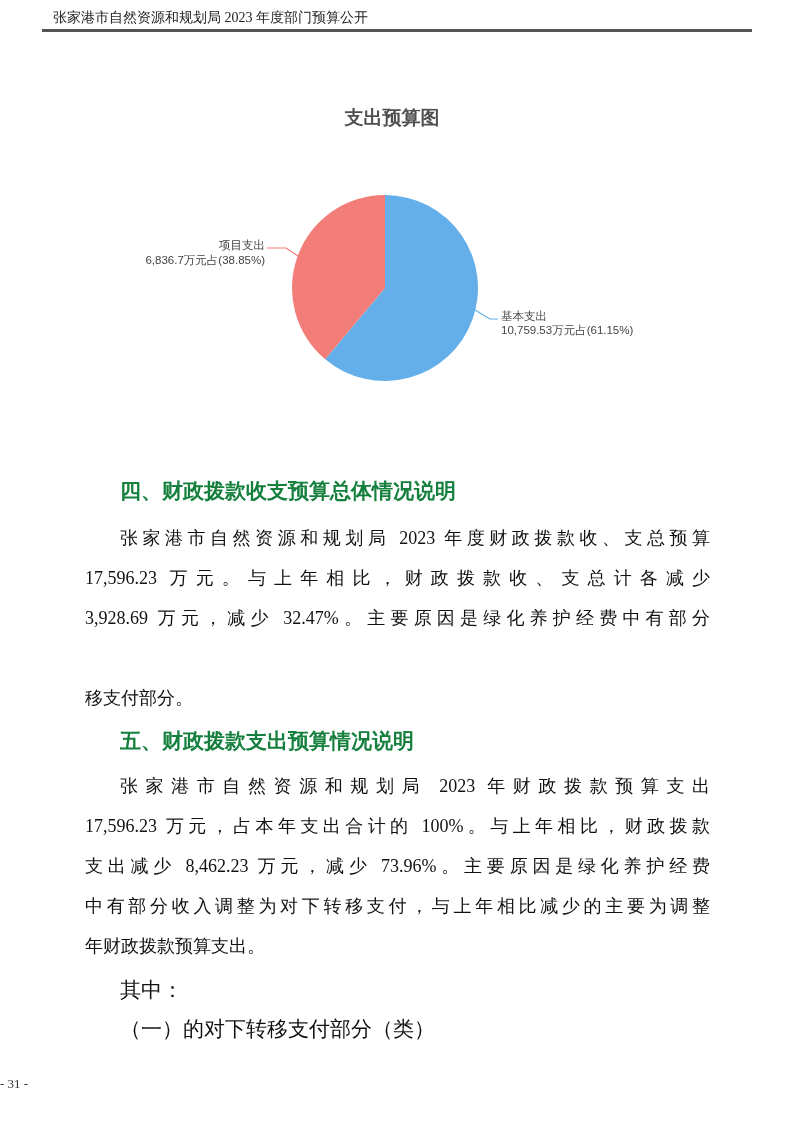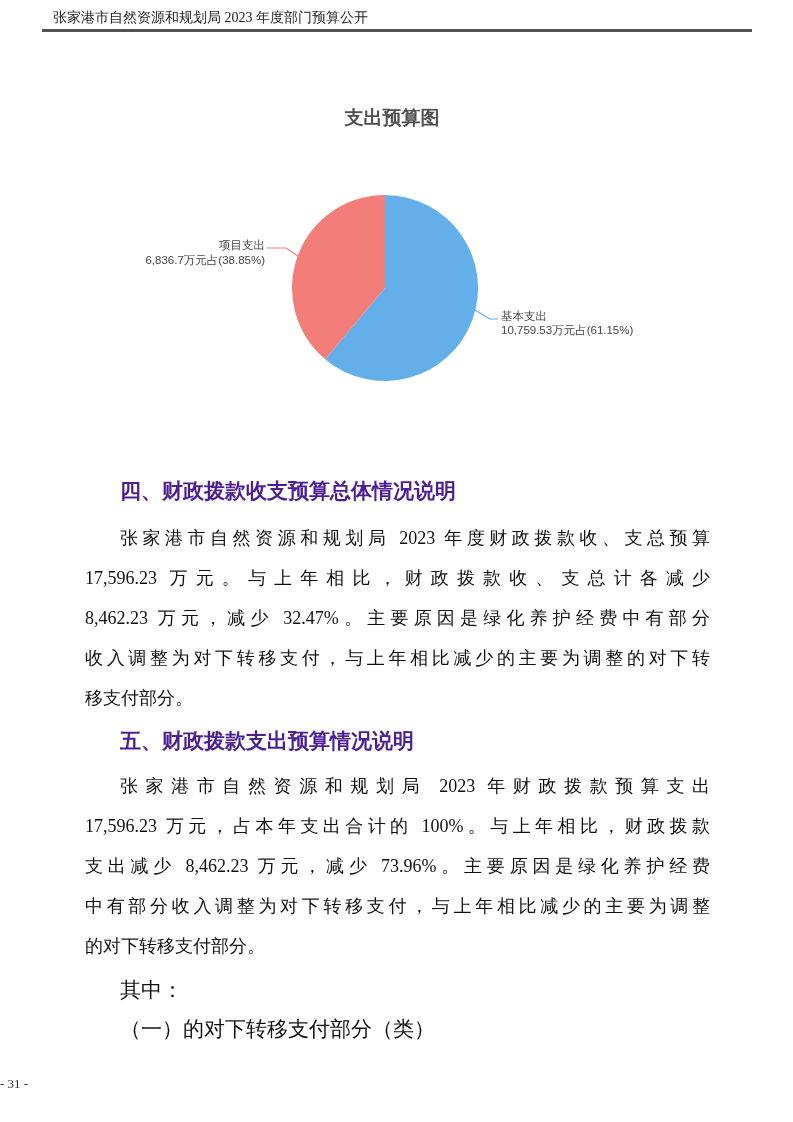--- a/index.html
+++ b/index.html
@@ -43,21 +43,21 @@
     fill: #444444;
   }
   .sec-heading {
     position: absolute;
     left: 120px;
     height: 30px;
     line-height: 30px;
     font-family: "Liberation Sans", "DejaVu Sans", sans-serif;
     font-size: 21px;
     font-weight: bold;
-    color: #4c1d95;
+    color: #15803d;
     white-space: nowrap;
   }
   .bline {
     position: absolute;
     left: 85px;
     width: 625px;
     height: 40px;
     line-height: 40px;
     font-size: 18px;
     text-align: justify;
@@ -103,29 +103,28 @@
     <text class="pie-label" x="165" y="169" text-anchor="end">6,836.7万元占(38.85%)</text>
 
     <polyline points="375,215 390,224 398,224" fill="none" stroke-width="1.2" stroke="#64afe9"></polyline>
     <text class="pie-label" x="401" y="225" text-anchor="start">基本支出</text>
     <text class="pie-label" x="401" y="239" text-anchor="start">10,759.53万元占(61.15%)</text>
   </svg>
 
   <div class="sec-heading" style="top:476px">四、财政拨款收支预算总体情况说明</div>
   <div class="bline indent" style="top:518px">张家港市自然资源和规划局 2023 年度财政拨款收、支总预算</div>
   <div class="bline" style="top:558px">17,596.23 万元。与上年相比，财政拨款收、支总计各减少</div>
-  <div class="bline" style="top:598px">8,462.23 万元，减少 32.47%。主要原因是绿化养护经费中有部分</div>
-  <div class="bline" style="top:638px">收入调整为对下转移支付，与上年相比减少的主要为调整的对下转</div>
+  <div class="bline" style="top:598px">3,928.69 万元，减少 32.47%。主要原因是绿化养护经费中有部分</div>
   <div class="bline last" style="top:678px">移支付部分。</div>
 
   <div class="sec-heading" style="top:726px">五、财政拨款支出预算情况说明</div>
   <div class="bline indent" style="top:766px">张家港市自然资源和规划局 2023 年财政拨款预算支出</div>
   <div class="bline" style="top:806px">17,596.23 万元，占本年支出合计的 100%。与上年相比，财政拨款</div>
   <div class="bline" style="top:846px">支出减少 8,462.23 万元，减少 73.96%。主要原因是绿化养护经费</div>
   <div class="bline" style="top:886px">中有部分收入调整为对下转移支付，与上年相比减少的主要为调整</div>
-  <div class="bline last" style="top:926px">的对下转移支付部分。</div>
+  <div class="bline last" style="top:926px">年财政拨款预算支出。</div>
 
   <div class="misc-line" style="top:970px">其中：</div>
   <div class="misc-line" style="top:1009px">（一）的对下转移支付部分（类）</div>
 
   <div class="footer">- 31 -</div>
 
 </div>
 
 </body></html>

